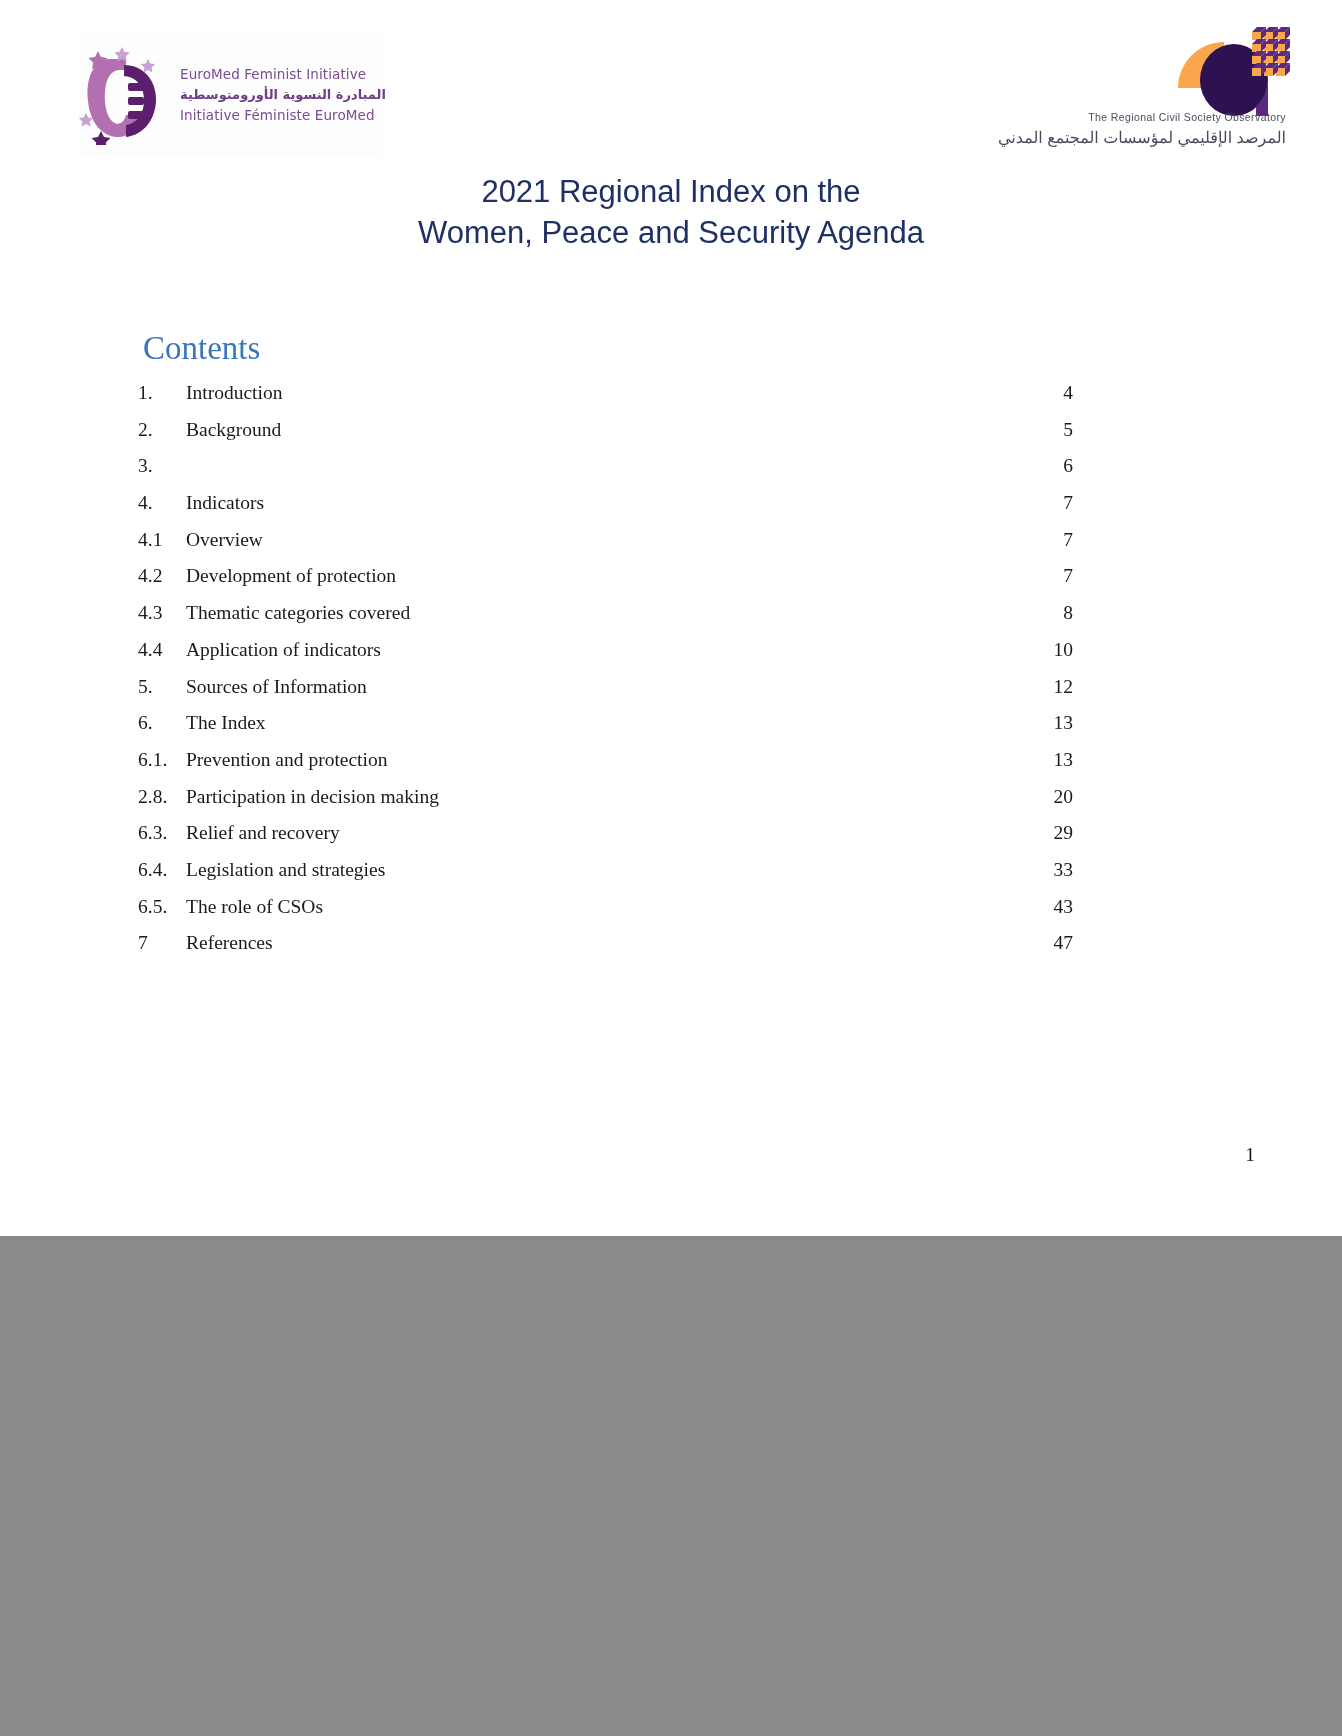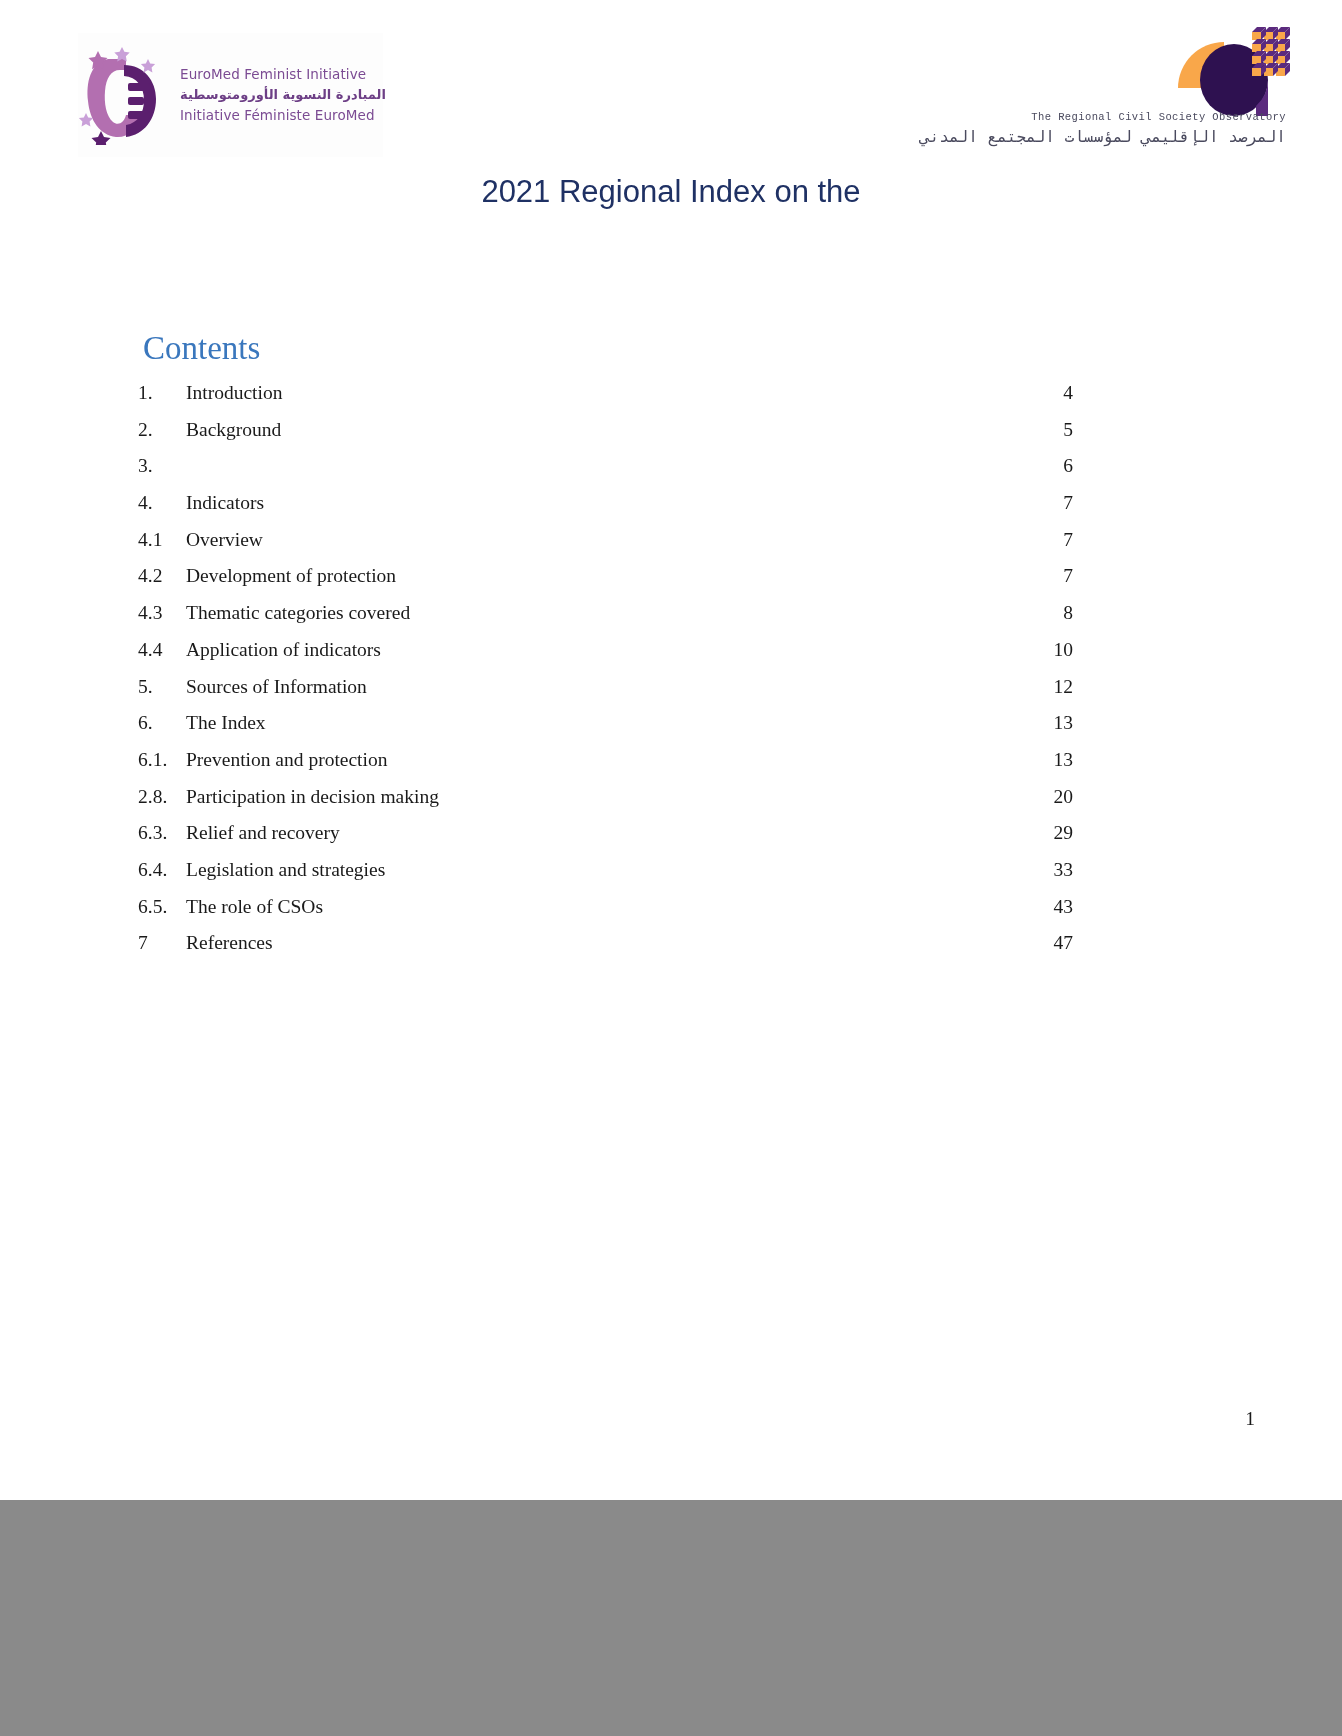--- a/index.html
+++ b/index.html
@@ -6,21 +6,21 @@
     margin: 0;
     padding: 0;
     background: #8a8a8a;
   }
   body {
     font-family: "Liberation Serif", "DejaVu Serif", serif;
   }
   .page {
     position: relative;
     width: 1342px;
-    height: 1500px;
+    height: 1236px;
     background: #ffffff;
     margin: 0 auto;
     overflow: hidden;
     box-sizing: border-box;
   }
   
   .logo-left {
     position: absolute;
     left: 78px;
     top: 33px;
@@ -73,21 +73,21 @@
   }
   .rcso-caption {
     position: absolute;
     right: 4px;
     bottom: 4px;
     text-align: right;
     line-height: 1.5;
   }
   .rcso-caption span {
     display: block;
-    font-family: Liberation Mono, monospace;
+    font-family: Liberation Sans, sans-serif;
     font-size: 10.5px;
     color: #4a4a5e;
     white-space: nowrap;
     letter-spacing: 0.4px;
   }
   .rcso-caption span.ar {
     font-size: 16px;
     direction: rtl;
     color: #4a4a5e;
   }
@@ -248,20 +248,21 @@
       </svg>
     </div>
     <div class="rcso-caption">
       <span>The Regional Civil Society Observatory</span>
       <span class="ar">المرصد الإقليمي لمؤسسات المجتمع المدني</span>
     </div>
   </div>
 
   <div class="doc-title">
     <span class="line">2021 Regional Index on the</span>
+    <span class="line">Women, Peace and Security Agenda</span>
   </div>
 
   <div class="contents-head">Contents</div>
 
   <div class="toc" id="toc-list">
       <div class="toc-row">
         <span class="toc-num">1.</span>
         <span class="toc-label">Introduction</span>
         <span class="toc-gap"></span>
         <span class="toc-leader"></span>

